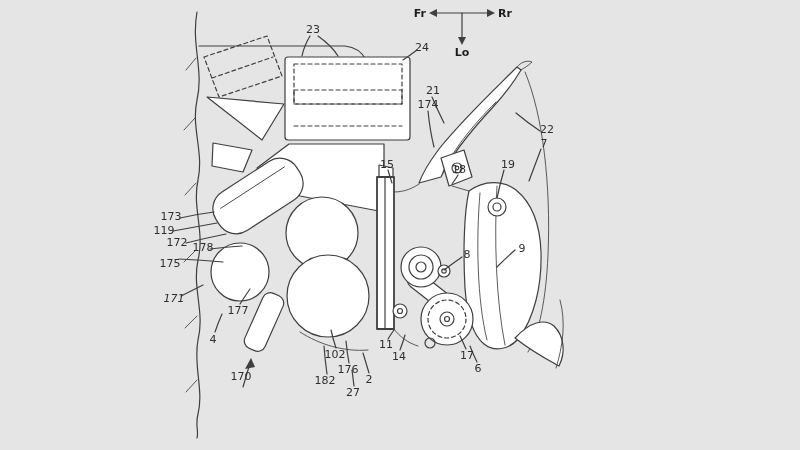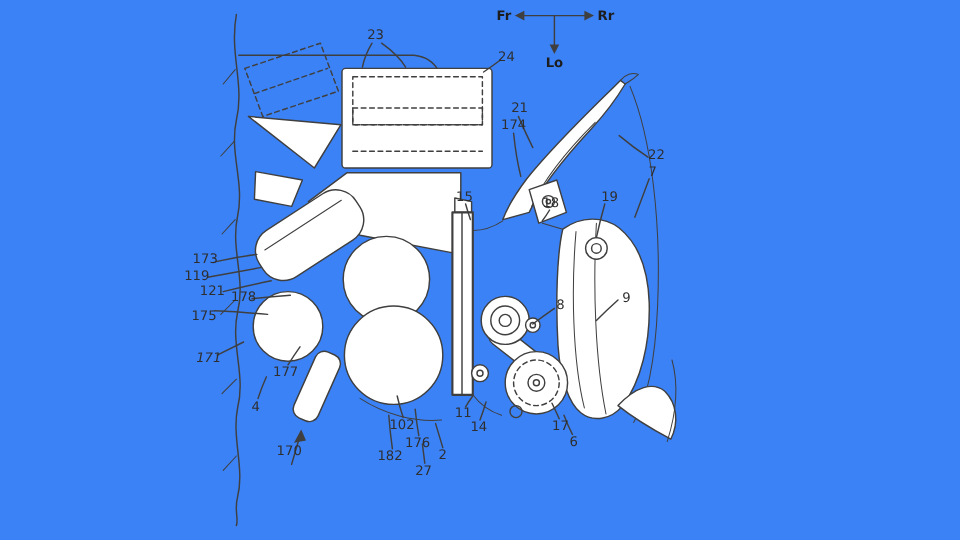--- a/index.html
+++ b/index.html
@@ -1,16 +1,16 @@
 <!DOCTYPE html>
 <html><head>
 <meta charset="utf-8">
 <style>
   html,body{margin:0;padding:0;background:#fff;}
-  .stage{position:relative;width:800px;height:450px;background:#3b82f6;overflow:hidden;
+  .stage{position:relative;width:800px;height:450px;background:#e5e5e5;overflow:hidden;
          font-family:"DejaVu Sans", sans-serif;}
   .stage svg{position:absolute;left:0;top:0;}
   
   .draw path,.draw rect,.draw circle,.draw line,.draw polygon,.draw polyline{
     stroke:#3f3f3f;fill:none;stroke-width:1.2;stroke-linecap:round;stroke-linejoin:round;}
   .draw .fw{fill:#ffffff;}
   .draw .dashed{stroke-dasharray:4 3;}
   .draw .thin{stroke-width:.85;}
   .draw .thick{stroke-width:1.8;}
   .draw .fill-dark{fill:#3f3f3f;stroke:none;}
@@ -172,21 +172,21 @@
       <span class="ref-label" style="left: 422px; top: 47px;">24</span>
       <span class="ref-label" style="left: 433px; top: 90px;">21</span>
       <span class="ref-label" style="left: 428px; top: 104px; text-align: center;">174</span>
       <span class="ref-label" style="left: 547px; top: 129px;">22</span>
       <span class="ref-label" style="left: 544px; top: 143px;">7</span>
       <span class="ref-label" style="left: 387px; top: 164px;">15</span>
       <span class="ref-label" style="left: 459px; top: 169px;">18</span>
       <span class="ref-label" style="left: 508px; top: 164px;">19</span>
       <span class="ref-label" style="left: 171px; top: 216px;">173</span>
       <span class="ref-label" style="left: 164px; top: 230px;">119</span>
-      <span class="ref-label" style="left: 177px; top: 242px;">121</span>
+      <span class="ref-label" style="left: 177px; top: 242px;">172</span>
       <span class="ref-label" style="left: 203px; top: 247px;">178</span>
       <span class="ref-label" style="left: 170px; top: 263px;">175</span>
       <span class="ref-label" style="left: 522px; top: 248px;">9</span>
       <span class="ref-label" style="left: 467px; top: 254px;">8</span>
       <span class="ref-label" style="left: 174px; top: 298px; font-style: italic;">171</span>
       <span class="ref-label" style="left: 238px; top: 310px;">177</span>
       <span class="ref-label" style="left: 213px; top: 339px;">4</span>
       <span class="ref-label" style="left: 386px; top: 344px;">11</span>
       <span class="ref-label" style="left: 399px; top: 356px;">14</span>
       <span class="ref-label" style="left: 335px; top: 354px;">102</span>

